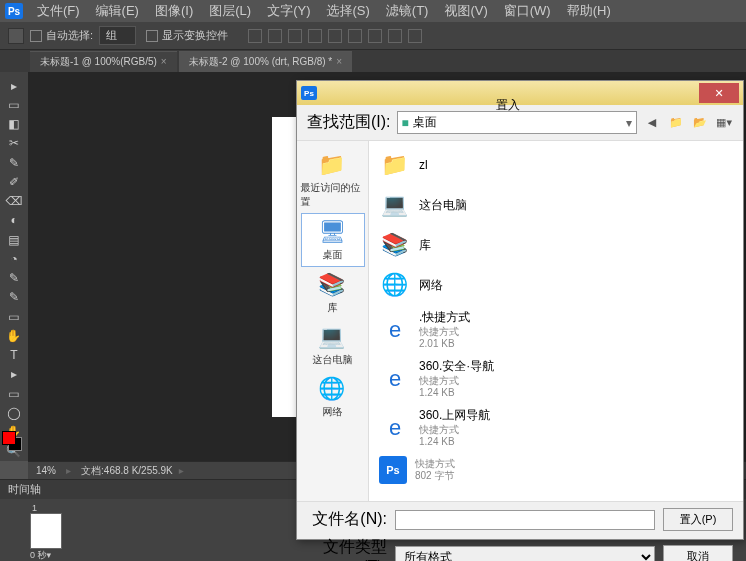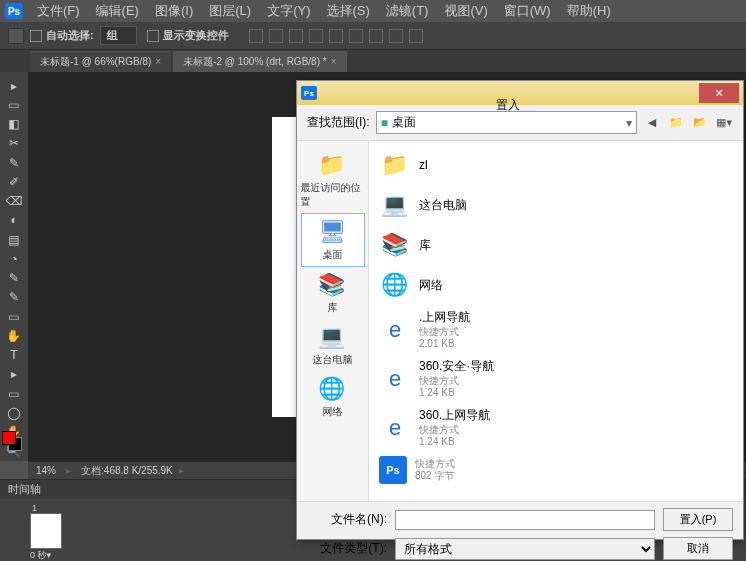--- a/index.html
+++ b/index.html
@@ -2,21 +2,21 @@
 <html><head>
 <meta charset="utf-8">
 <style>
 * { margin: 0; padding: 0; box-sizing: border-box; font-family: "Microsoft YaHei", Arial, sans-serif; }
 body { background: #535353; width: 746px; height: 561px; overflow: hidden; position: relative; font-size: 11px; }
 
 .menubar { background: #535353; color: #ccc; display: flex; align-items: center; height: 22px; padding: 0 5px; }
 .ps-logo { width: 18px; height: 16px; background: #1473e6; color: #fff; font-weight: bold; font-size: 10px; display: flex; align-items: center; justify-content: center; border-radius: 2px; margin-right: 6px; }
 .menu-item { padding: 3px 8px; cursor: pointer; font-size: 13px; }
 
-.toolbar { background: #424242; height: 28px; display: flex; align-items: center; padding: 8px 6px; border-bottom: 1px solid #2a2a2a; color: #ccc; font-weight: bold; }
+.toolbar { background: #424242; height: 28px; display: flex; align-items: center; padding: 8px 6px; border-bottom: 1px solid #2a2a2a; color: #ccc; }
 .tool-btn { width: 16px; height: 16px; background: #555; margin: 0 2px; border: 1px solid #333; }
 .dropdown { background: #333; color: #ccc; border: 1px solid #555; padding: 1px 18px 1px 6px; margin: 0 6px; font-size: 11px; }
 .checkbox-sq { width: 12px; height: 12px; border: 1px solid #888; margin: 0 4px; display: inline-block; vertical-align: middle; }
 .align-icons { display: flex; gap: 6px; margin-left: 20px; }
 .align-icons span { width: 14px; height: 14px; border: 1px solid #666; }
 
 .tabs { background: #3a3a3a; height: 22px; display: flex; align-items: center; padding-left: 30px; }
 .tab { background: #424242; color: #ccc; padding: 3px 10px; font-size: 10px; margin-right: 2px; border-top: 1px solid #555; display: flex; align-items: center; gap: 4px; }
 .tab.active { background: #535353; }
 .tab-close { color: #999; cursor: pointer; }
@@ -39,39 +39,39 @@
 .frame-label { font-size: 9px; color: #ccc; }
 
 
 .dialog { position: absolute; top: 80px; left: 296px; width: 448px; height: 460px; background: #f0f0f0; border: 1px solid #888; box-shadow: 2px 2px 8px rgba(0,0,0,0.4); }
 .dialog-titlebar { background: linear-gradient(#f5e6a8, #e8d070); height: 24px; display: flex; align-items: center; padding: 0 4px; }
 .dialog-ps { width: 16px; height: 14px; background: #1473e6; color: #fff; font-size: 8px; font-weight: bold; display: flex; align-items: center; justify-content: center; border-radius: 2px; }
 .dialog-title { flex: 1; text-align: center; font-size: 12px; color: #000; margin-top: 24px; }
 .dialog-close { width: 40px; height: 20px; background: #c75050; color: #fff; display: flex; align-items: center; justify-content: center; font-size: 11px; cursor: pointer; }
 
 .dialog-toolbar { background: #f0f0f0; padding: 6px 10px; display: flex; align-items: center; gap: 6px; border-bottom: 1px solid #ddd; }
-.dialog-toolbar label { font-size: 12px; color: #000; }
+.dialog-toolbar label { font-size: 16px; color: #000; }
 .location-select { flex: 1; border: 1px solid #999; background: #fff; padding: 2px 4px; font-size: 12px; display: flex; align-items: center; gap: 4px; }
 .tb-icon { width: 18px; height: 18px; display: flex; align-items: center; justify-content: center; cursor: pointer; color: #555; }
 
 .dialog-body { display: flex; height: 360px; }
 .places-bar { width: 72px; background: #f4f4f4; border-right: 1px solid #ddd; display: flex; flex-direction: column; align-items: center; padding-top: 6px; }
 .place { width: 64px; display: flex; flex-direction: column; align-items: center; padding: 4px 0; font-size: 10px; color: #333; cursor: pointer; }
 .place.selected { background: #fff; border: 1px solid #8ab4e8; }
 .place-icon { width: 32px; height: 28px; margin-bottom: 2px; display: flex; align-items: center; justify-content: center; font-size: 22px; }
 
 .file-list { flex: 1; background: #fff; overflow-y: auto; padding: 4px; }
 .file-item { display: flex; align-items: center; padding: 4px 6px; cursor: pointer; }
 .file-icon { width: 32px; height: 32px; margin-right: 8px; display: flex; align-items: center; justify-content: center; font-size: 22px; flex-shrink: 0; }
 .file-info { display: flex; flex-direction: column; }
 .file-name { font-size: 12px; color: #000; }
 .file-meta { font-size: 10px; color: #888; line-height: 1.2; }
 
 .dialog-footer { padding: 6px 10px; display: grid; grid-template-columns: 80px 1fr 70px; gap: 6px 8px; align-items: center; border-top: 1px solid #ddd; }
-.dialog-footer label { font-size: 12px; text-align: right; }
+.dialog-footer label { font-size: 16px; text-align: right; }
 .dialog-footer select, .dialog-footer input { border: 1px solid #999; padding: 2px 4px; font-size: 12px; width: 100%; }
 .dlg-btn { border: 1px solid #999; background: #f0f0f0; padding: 3px 8px; font-size: 11px; cursor: pointer; text-align: center; }
 
 .folder-icon { color: #f5c060; }
 .ie-icon { color: #1e6fd6; }
 </style>
 </head>
 <body>
 
 <div class="menubar">
@@ -103,21 +103,21 @@
       <span></span>
       <span></span>
     <span></span>
       <span></span>
       <span></span>
   </div>
 </div>
 
 <div class="tabs">
   <div class="tab">
-    <span>未标题-1 @ 66%(RGB/8)</span>
+    <span>未标题-1 @ 100%(RGB/5)</span>
     <span class="tab-close">×</span>
   </div>
   <div class="tab active">
     <span>未标题-2 @ 100% (drt, RGB/8) *</span>
     <span class="tab-close">×</span>
   </div>
 </div>
 
 <div class="workspace">
   <div class="left-tools">
@@ -233,21 +233,21 @@
       </div>
       <div class="file-item">
         <div class="file-icon">🌐</div>
         <div class="file-info">
             <span class="file-name">网络</span>
           </div>
       </div>
       <div class="file-item">
         <div class="file-icon ie-icon">e</div>
         <div class="file-info">
-          <span class="file-name">.上网导航</span>
+          <span class="file-name">.快捷方式</span>
           <span class="file-meta">快捷方式</span>
           <span class="file-meta">2.01 KB</span>
         </div>
       </div>
       <div class="file-item">
         <div class="file-icon ie-icon">e</div>
         <div class="file-info">
           <span class="file-name">360.安全·导航</span>
           <span class="file-meta">快捷方式</span>
           <span class="file-meta">1.24 KB</span>

